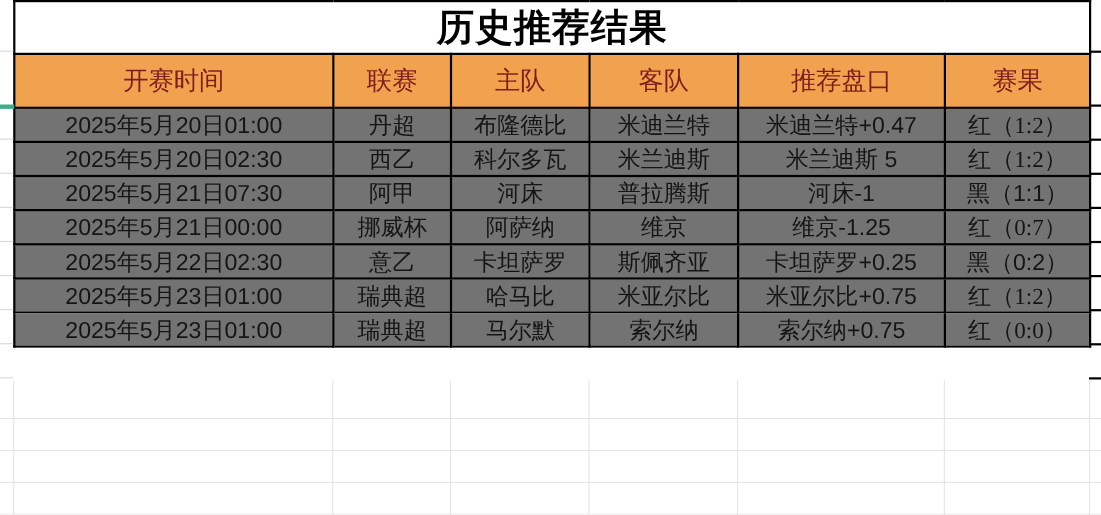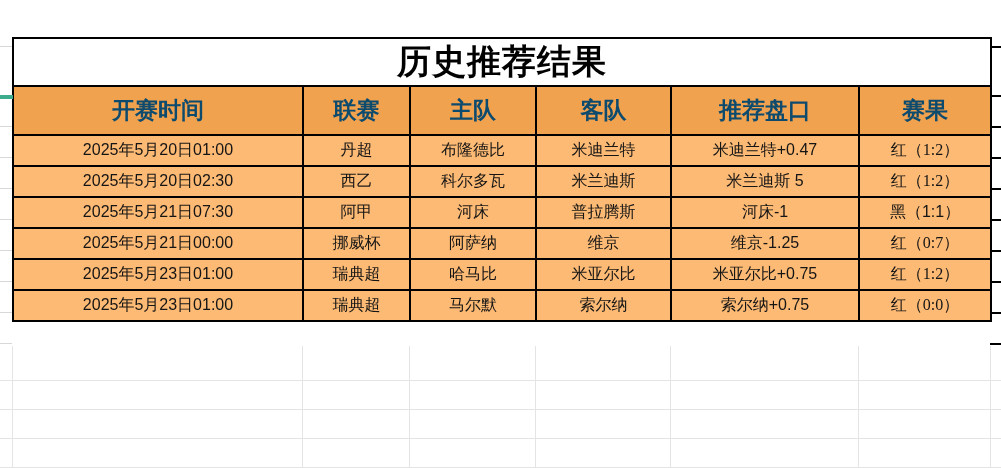--- a/index.html
+++ b/index.html
@@ -3,34 +3,34 @@
 <meta charset="utf-8">
 <style>
   html,body { margin:0; padding:0; background:#fff; }
   .canvas {
     position:relative; width:1001px; height:468px; background:#ffffff;
     font-family:"Liberation Sans","DejaVu Sans",sans-serif; overflow:hidden;
     color:#111;
   }
   table.sheet {
     position:absolute; left:12px; top:0; width:978px;
-    border-collapse:collapse; table-layout:fixed;margin-top:37px;
+    border-collapse:collapse; table-layout:fixed;
   }
   table.sheet td, table.sheet th {
     border:2px solid #000; padding:0; text-align:center; vertical-align:middle;
     overflow:hidden; white-space:nowrap;
   }
   tr.title-row td {
     height:45px; font-size:34px; font-weight:bold; color:#000;
     background:#fff; letter-spacing:1px;
   }
   tr.header-row th {
-    height:47px; background:var(--header_bg); font-size:23px; font-weight:bold; color:#0c4a6e;
+    height:47px; background:var(--header_bg); font-size:23px; font-weight:normal; color:#7f1d1d;
   }
-  tr.data-row td { height:29px; font-size:16px; color:#151515; background:#fdba74; }
+  tr.data-row td { height:29px; font-size:21px; color:#151515; background:#737373; }
   td.result { text-align:left; padding-left:4px; font-size:21px; }
   .red   { color:var(--result_red);font-family:Liberation Serif, serif; }
   .black { color:var(--result_black); }
   
   .gh { position:absolute; left:0; width:1001px; height:1px; background:var(--gridline); }
   .gv { position:absolute; top:346px; height:122px; width:1px; background:var(--gridline); }
   
   .ll { position:absolute; left:0; width:12px; height:1px; background:#d8d8d8; }
   
   .marker { position:absolute; left:0; top:95px; width:13px; height:4px; background:var(--marker_green); }
@@ -89,20 +89,28 @@
     </tr>
     <tr class="data-row">
       <td>2025年5月21日00:00</td>
       <td>挪威杯</td>
       <td>阿萨纳</td>
       <td>维京</td>
       <td>维京-1.25</td>
       <td class="result red">红（0:7）</td>
     </tr>
     <tr class="data-row">
+      <td>2025年5月22日02:30</td>
+      <td>意乙</td>
+      <td>卡坦萨罗</td>
+      <td>斯佩齐亚</td>
+      <td>卡坦萨罗+0.25</td>
+      <td class="result black">黑（0:2）</td>
+    </tr>
+    <tr class="data-row">
       <td>2025年5月23日01:00</td>
       <td>瑞典超</td>
       <td>哈马比</td>
       <td>米亚尔比</td>
       <td>米亚尔比+0.75</td>
       <td class="result red">红（1:2）</td>
     </tr>
     <tr class="data-row">
       <td>2025年5月23日01:00</td>
       <td>瑞典超</td>

